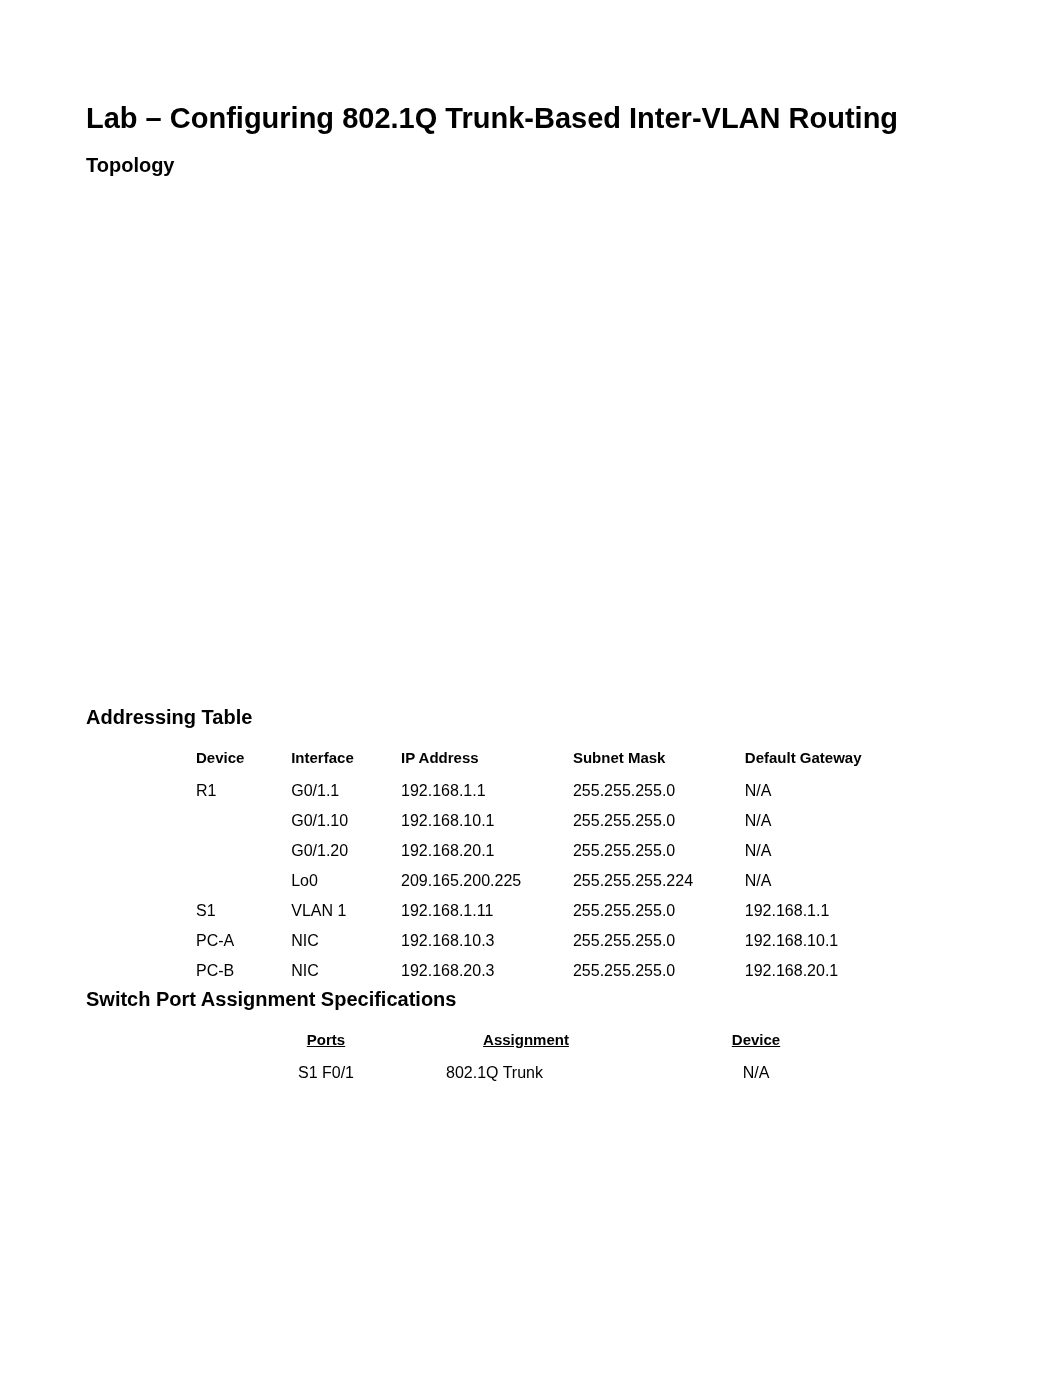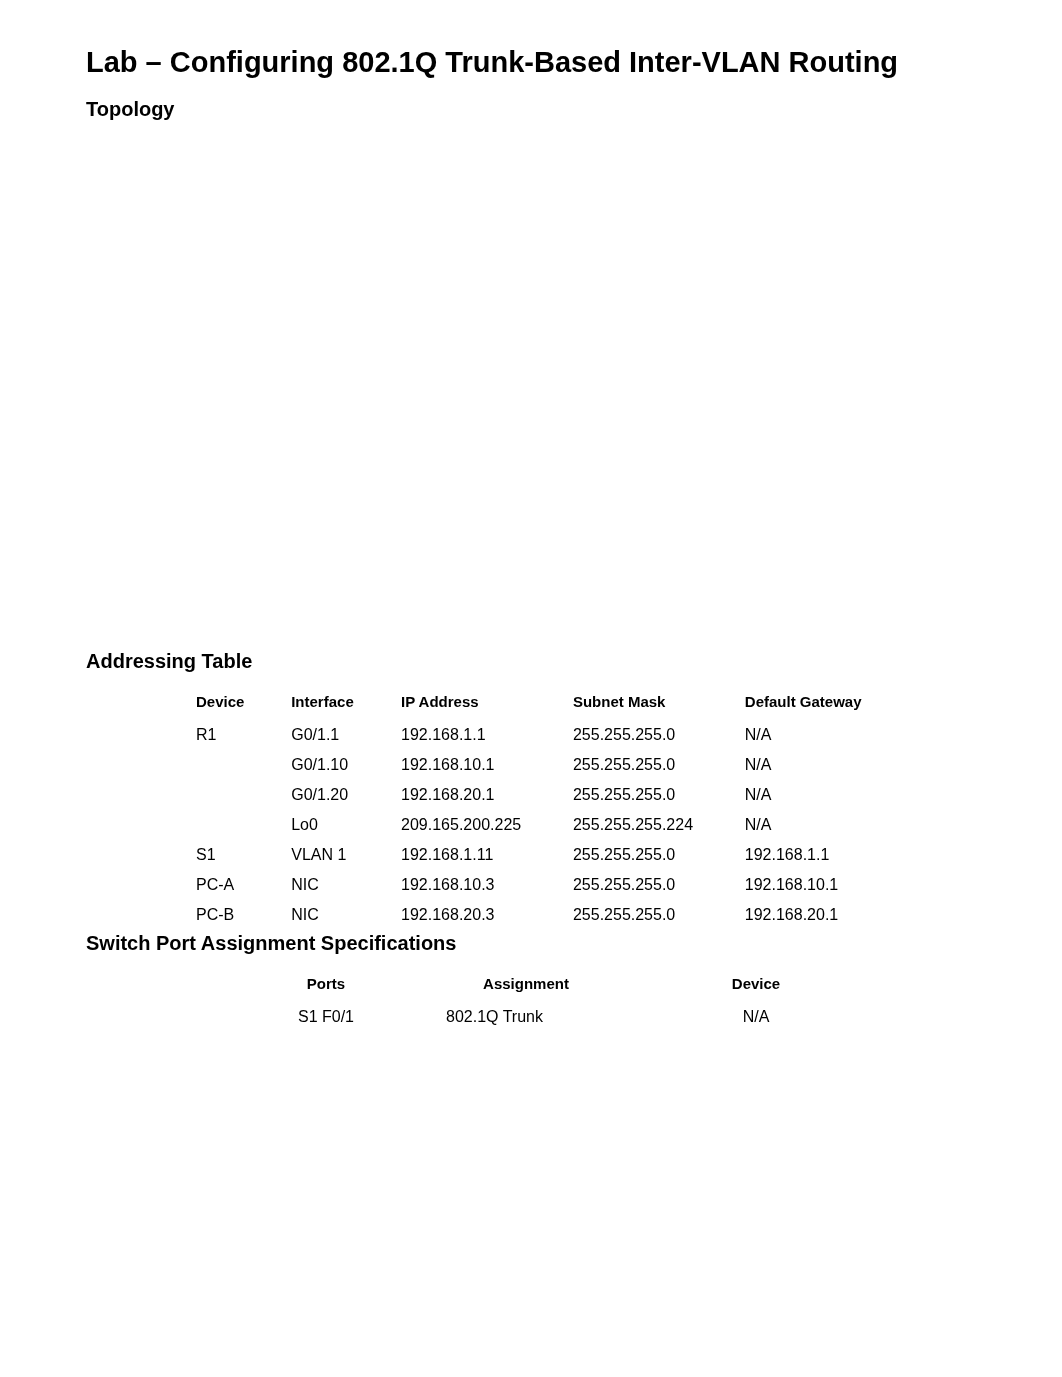--- a/index.html
+++ b/index.html
@@ -10,21 +10,21 @@
     height: 1377px;
     background: #ffffff;
     font-family: Arial, Helvetica, sans-serif;
     color: #000000;
     position: relative;
   }
   .page {
     box-sizing: border-box;
     width: 986px;
     height: 1377px;
-    padding: 44px 86px 0 86px;
+    padding: 100px 86px 0 86px;
     position: relative;
   }
   .main-title {
     font-size: 29px;
     font-weight: bold;
     margin: 0 0 18px 0;
     line-height: 1.25;
   }
   .section-heading {
     font-size: 20px;
@@ -58,20 +58,21 @@
   }
   .spec-table {
     border-collapse: collapse;
     margin-left: 160px;
     margin-top: 4px;
   }
   .spec-table th {
     font-size: 15px;
     font-weight: bold;
     padding: 6px 10px 12px 10px;
+    text-decoration: underline;
   }
   .spec-table th.sp-ports { width: 140px; text-align: center; }
   .spec-table th.sp-asg   { width: 220px; text-align: center; }
   .spec-table th.sp-net   { width: 200px; text-align: center; }
   .spec-table td {
     font-size: 16px;
     padding: 4px 10px 6px 10px;
   }
   .spec-table td.sp-ports { text-align: center; }
   .spec-table td.sp-asg   { text-align: left; padding-left: 40px; }

